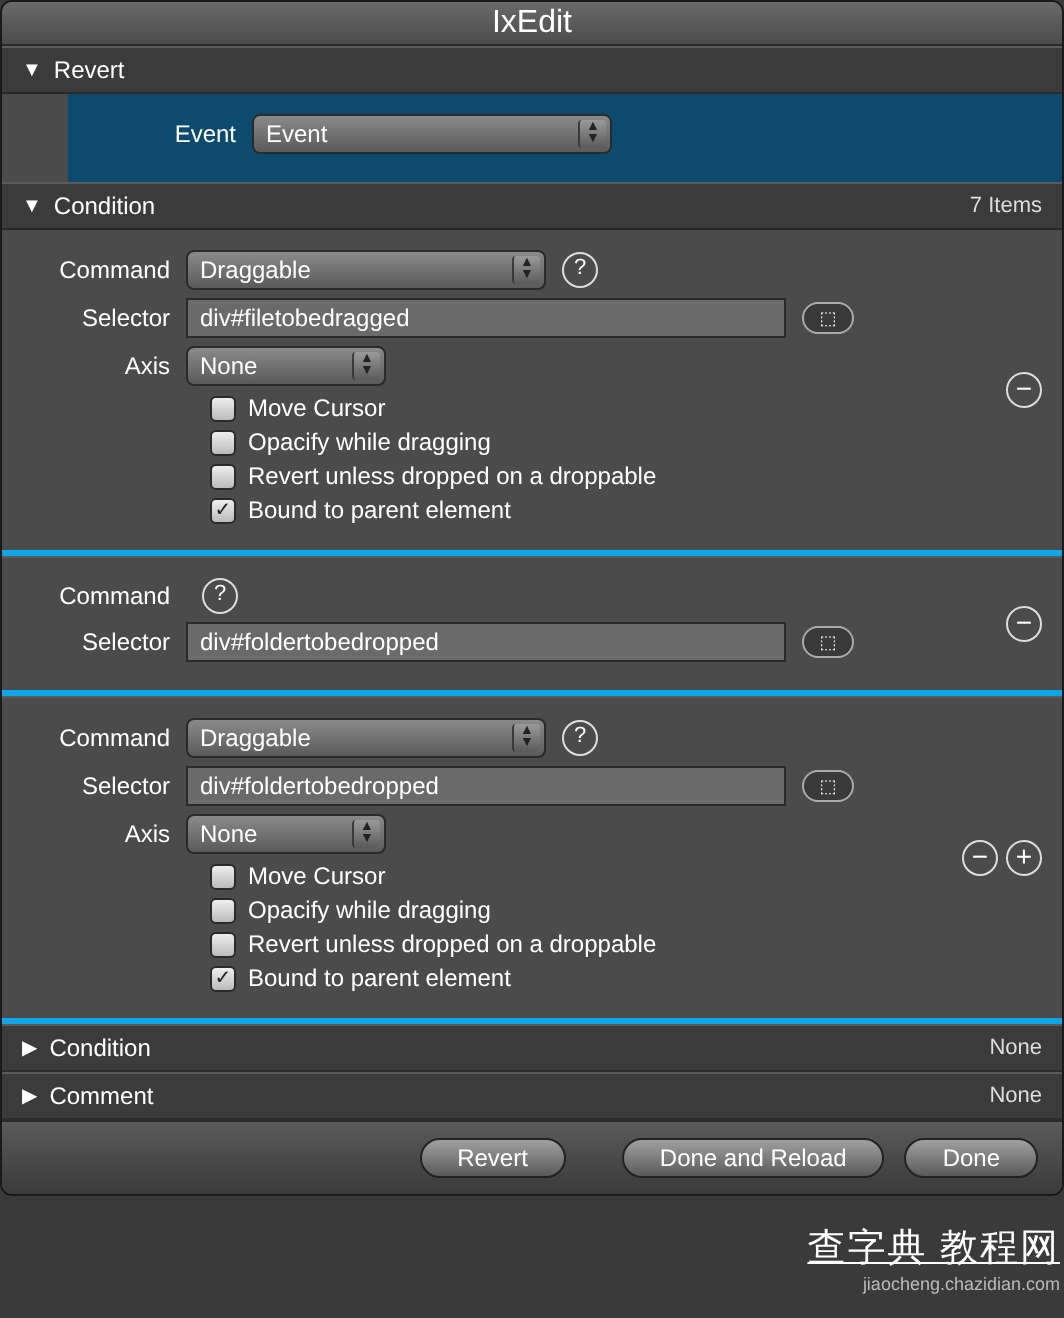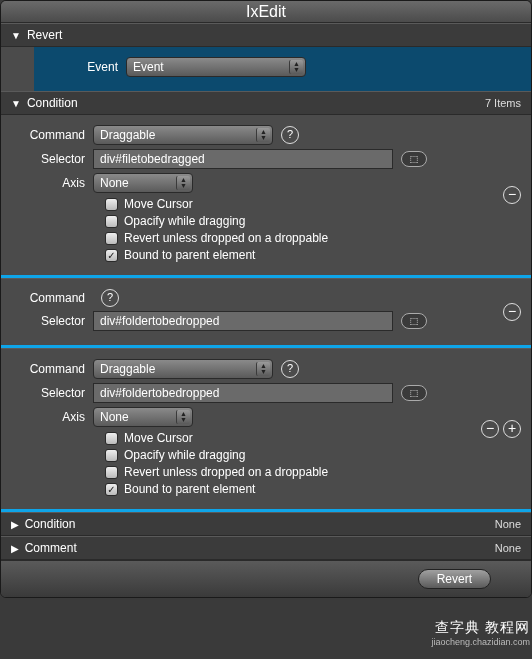--- a/index.html
+++ b/index.html
@@ -23,21 +23,21 @@
   .pick { width: 26px; height: 16px; border: 1px solid #aaa; border-radius: 8px; margin-left: 8px; display:flex; align-items:center; justify-content:center; font-size:9px; cursor:pointer; background:#3a3a3a; }
   .cb-row { display: flex; align-items: center; margin: 3px 0 3px 96px; }
   .cb { width: 13px; height: 13px; border: 1px solid #2a2a2a; background: linear-gradient(#eee,#bbb); border-radius: 3px; margin-right: 6px; display:flex; align-items:center; justify-content:center; font-size:10px; color:#222; cursor:pointer; }
   .reaction { position: relative; border-bottom: 3px solid #0ea5e9; padding: 6px 8px 10px 8px; }
   .reaction + .reaction { border-top: 1px solid #5a5a5a; }
   .side-btns { position: absolute; right: 10px; top: 50%; transform: translateY(-50%); display:flex; gap:4px;}
   .circle-btn { width: 18px; height: 18px; border: 1.5px solid #ddd; border-radius: 50%; text-align: center; line-height: 14px; font-size: 14px; cursor: pointer; background:#4b4b4b; }
   .footer { background: linear-gradient(#5a5a5a,#3a3a3a); padding: 8px 12px; display: flex; justify-content: flex-end; gap: 28px; border-top:1px solid #2a2a2a;}
   .btn { height: 20px; padding: 0 18px; border-radius: 11px; background: linear-gradient(#a0a0a0,#5a5a5a); border: 1px solid #222; color:#fff; font-size:12px; cursor:pointer; }
   .wm-box { position:absolute; right:2px; bottom:12px; text-align:right; pointer-events:none;}
-  .wm-box .l1 { font-size:14px; letter-spacing:1px;}
+  .wm-box .l1 { font-size:19px; letter-spacing:1px;text-decoration:underline;}
   .wm-box .l2 { font-size:9px; color:#bbb;margin-left:48px;}
 </style>
 </head>
 <body>
 
 <div class="window">
   <div class="titlebar">IxEdit</div>
 
   <div class="section-hdr">
     <span class="tri">▼</span>
@@ -171,20 +171,22 @@
   <div class="section-hdr">
     <span class="tri">▶</span>
     <span>Comment</span>
     <span class="spacer"></span>
     <span class="count">None</span>
   </div>
 
   <div class="footer">
     <button class="btn">Revert</button>
     <div style="display:flex; gap:10px;">
+      <button class="btn">Done and Reload</button>
+      <button class="btn">Done</button>
     </div>
   </div>
 </div>
 
 <div class="wm-box">
   <div class="l1">查字典 教程网</div>
   <div class="l2">jiaocheng.chazidian.com</div>
 </div>
 
 </body></html>

